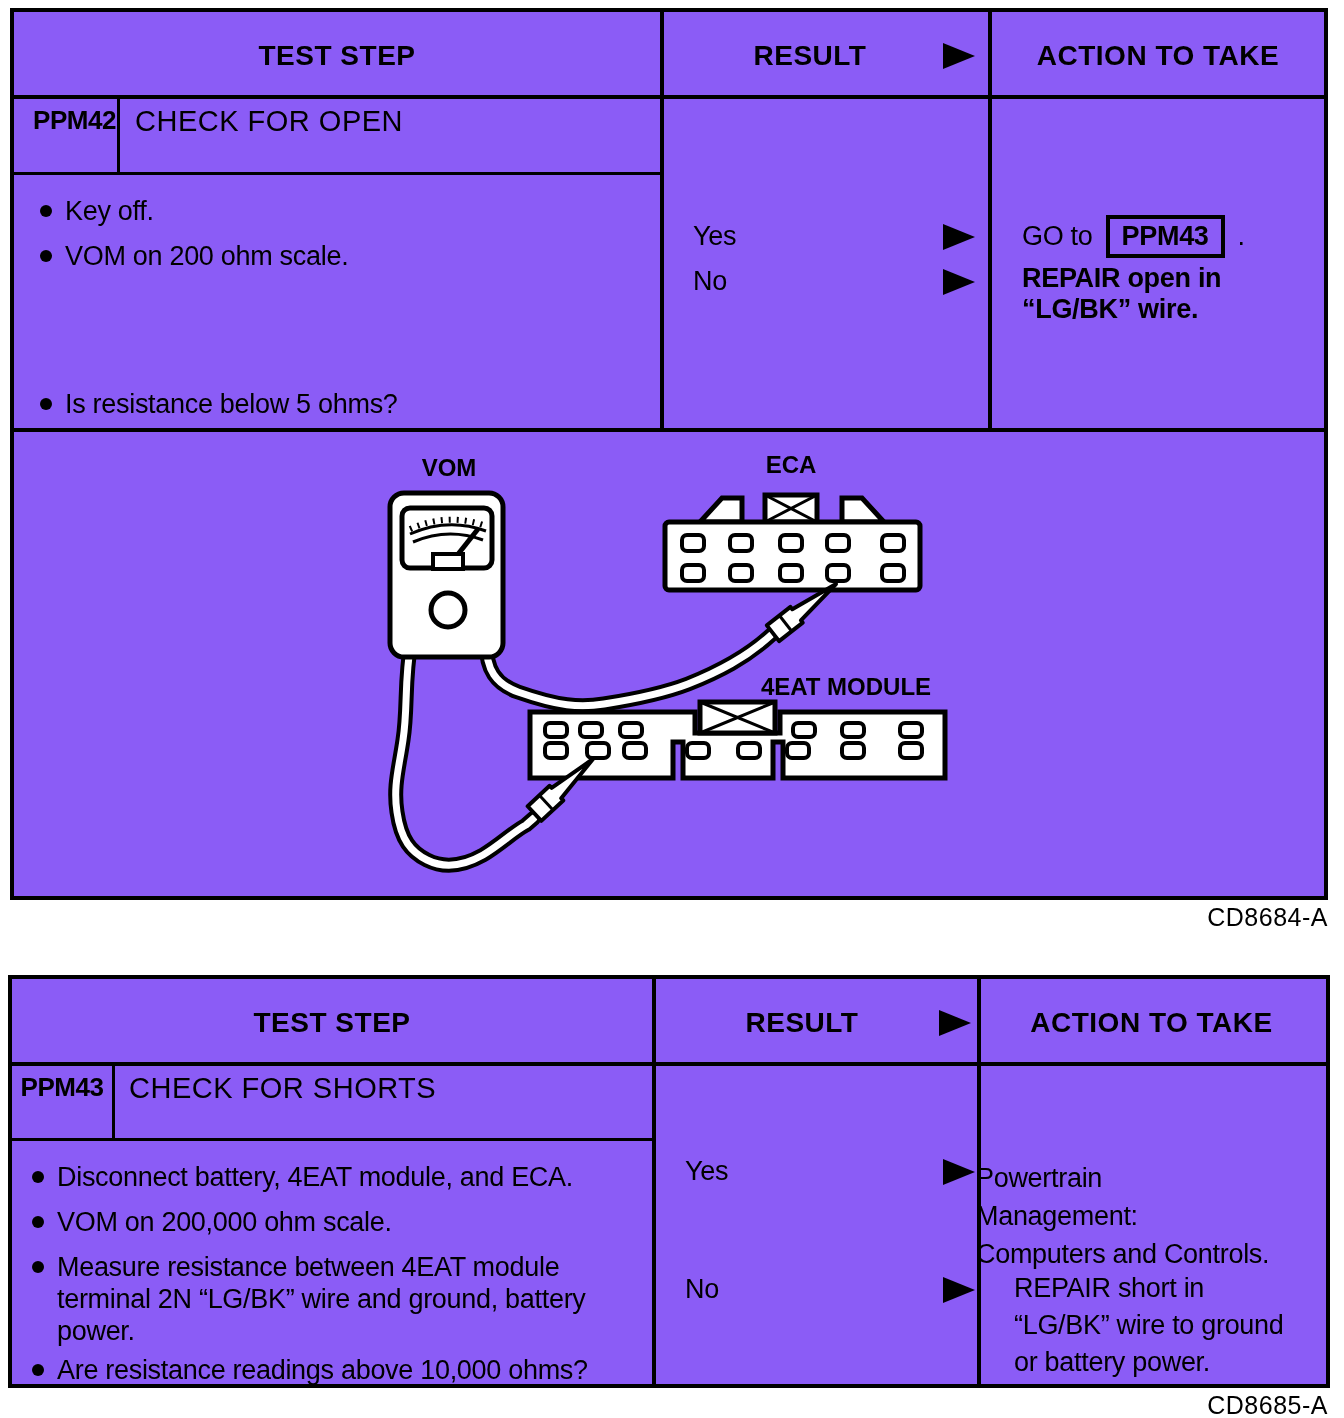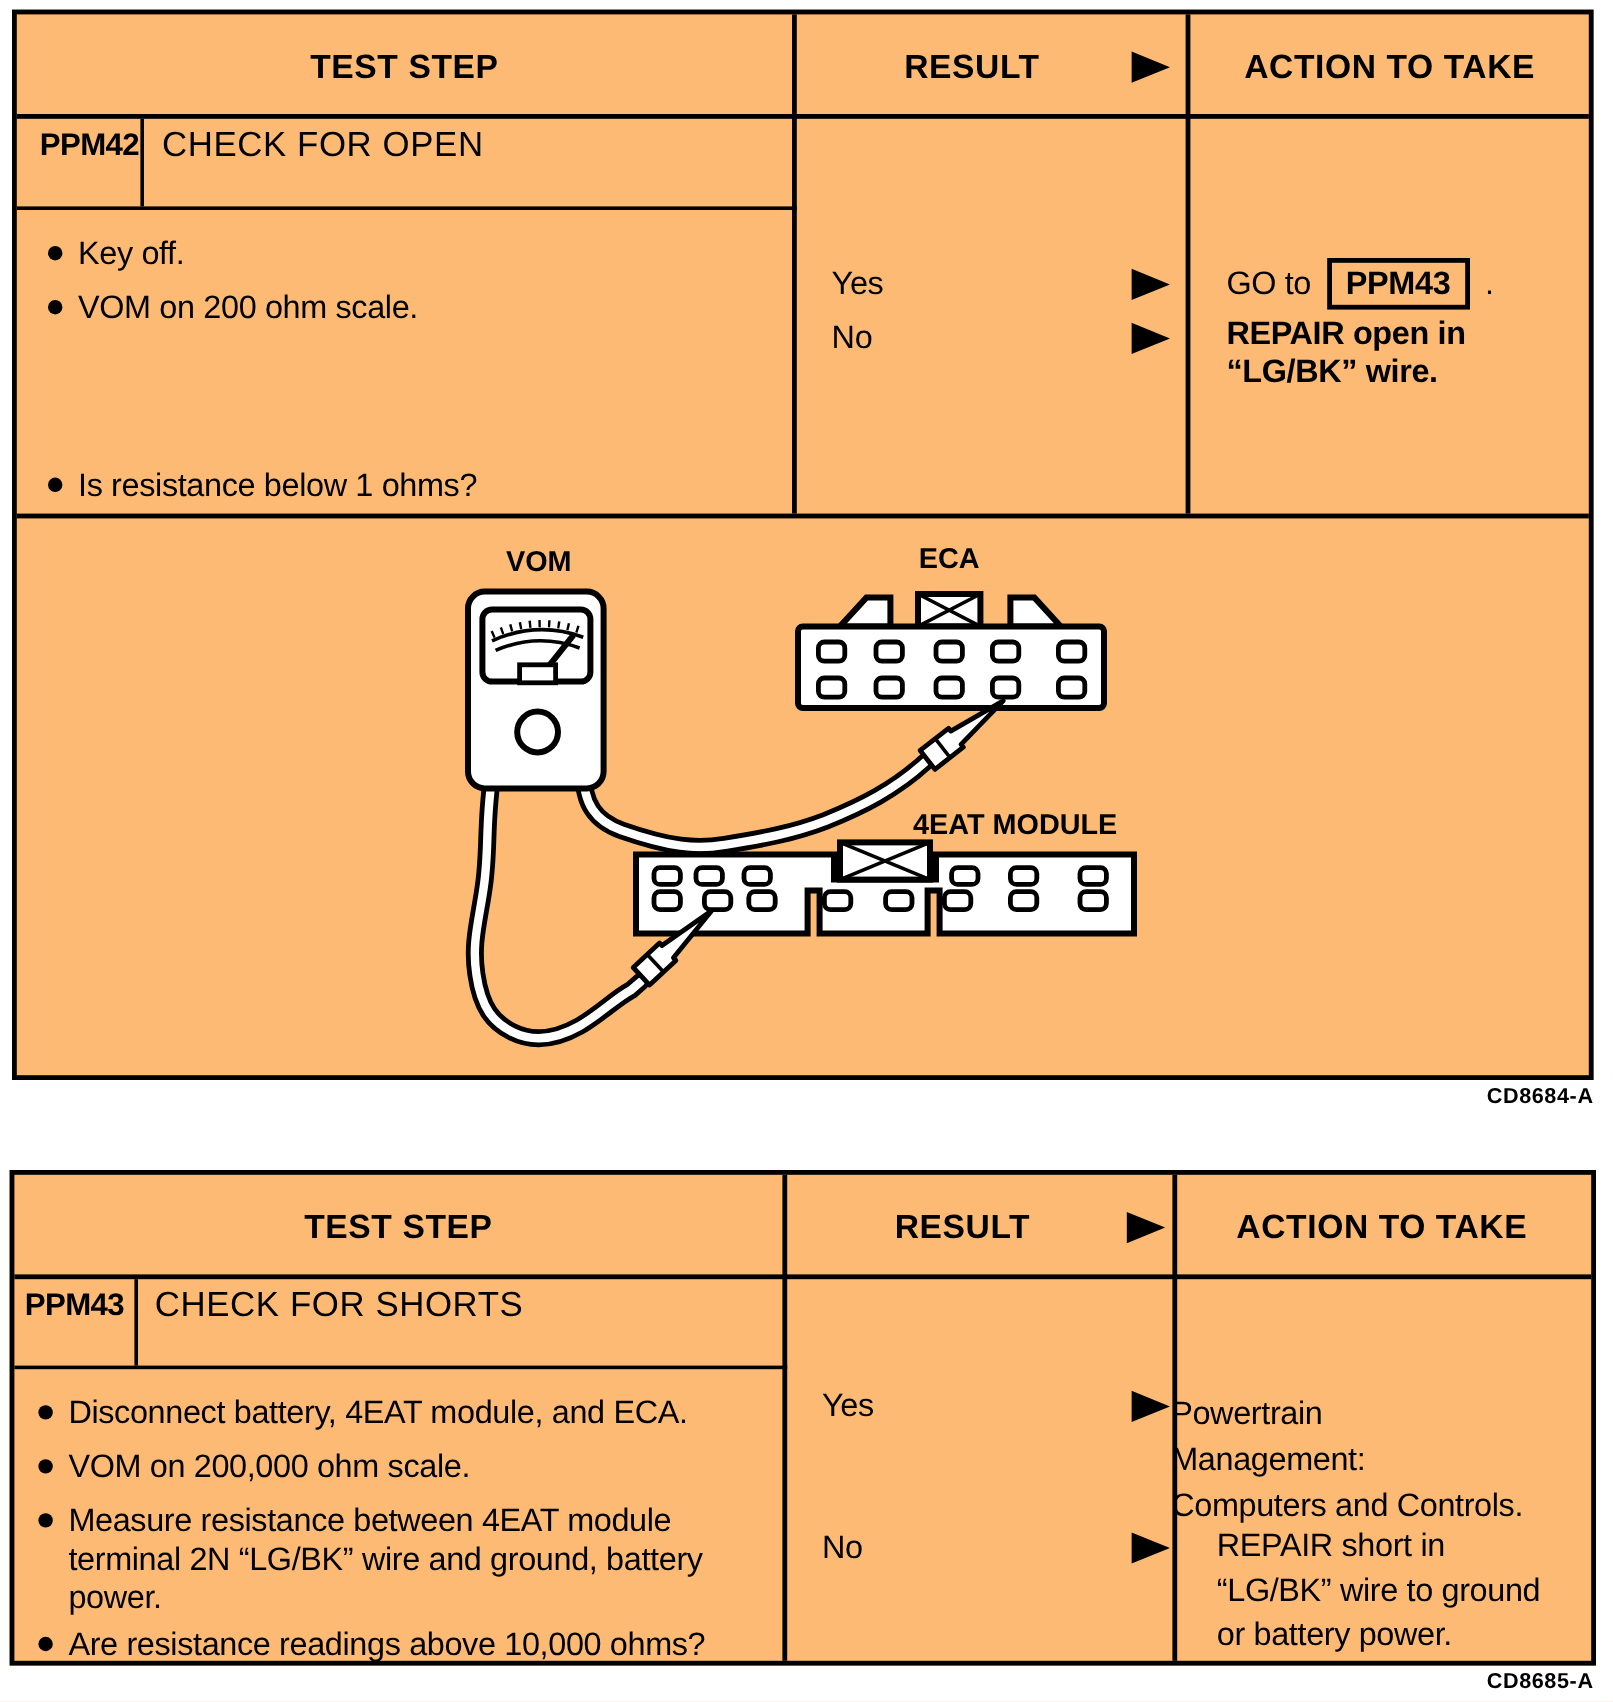--- a/index.html
+++ b/index.html
@@ -1,21 +1,21 @@
 <!DOCTYPE html>
 <html><head>
 <meta charset="utf-8">
 <style>
   html,body { margin:0; padding:0; background:#fff; }
   #page {
     position:relative; width:1344px; height:1418px; background:#ffffff;
     font-family:"Liberation Sans", sans-serif; color:#000;
   }
   
-  .ttable { position:absolute; border:4px solid #000; background:#fdba74; }
+  .ttable { position:absolute; border:4px solid #000; background:#8b5cf6; }
   #t1 { left:10px; top:8px;   width:1310px; height:884px; }
   #t2 { left:8px;  top:975px; width:1314px; height:405px; }
   .line { position:absolute; background:#000; }
   
   .hcell { position:absolute; font-size:28px; font-weight:bold; letter-spacing:0.5px; text-align:center; }
   .stepid { position:absolute; font-size:26px; font-weight:bold; letter-spacing:-0.5px; text-align:center; }
   .steptitle { position:absolute; font-size:29px; letter-spacing:0.5px;text-align:right; }
   .bullet {
     position:absolute; width:545px; padding-left:29px;
     font-size:27px; line-height:32px; letter-spacing:-0.3px;
@@ -27,21 +27,21 @@
   .resword { position:absolute; font-size:27px; letter-spacing:-0.3px; }
   .arrow {
     position:absolute; width:0; height:0;
     border-top:13px solid transparent; border-bottom:13px solid transparent;
     border-left:32px solid #000;
   }
   .goline { position:absolute; display:flex; align-items:center; gap:13px; font-size:27px; letter-spacing:-0.3px; }
   .refbox { border:4px solid #000; padding:2px 12px; font-weight:bold; font-size:27px; }
   .actblock { position:absolute; font-size:27px; letter-spacing:-0.3px; }
   .actline { white-space:nowrap; }
-  .caption { position:absolute; font-size:18px; font-weight:bold; letter-spacing:0.5px; }
+  .caption { position:absolute; font-size:25px; font-weight:normal; letter-spacing:0.5px; }
   svg text { font-family:"Liberation Sans", sans-serif; font-weight:bold; font-size:24px; }
 </style>
 </head>
 <body>
 
 <div id="page">
 
   <section class="ttable" id="t1">
 
     <div class="line" style="left:0; top:83px; width:100%; height:4px;"></div>
@@ -54,21 +54,21 @@
     <div class="hcell" style="left:0; width:646px; top:28px;">TEST STEP</div>
     <div class="hcell" style="left:646px; width:300px; top:28px;">RESULT</div>
     <div class="arrow" style="left:929px; top:31px;"></div>
     <div class="hcell" style="left:978px; width:332px; top:28px;">ACTION TO TAKE</div>
 
     <div class="stepid" style="left:0; width:121px; top:93px;">PPM42</div>
     <div class="steptitle" style="left:121px; top:93px;">CHECK FOR OPEN</div>
 
     <div class="bullet" style="left:22px; top:183px;">Key off.</div>
     <div class="bullet" style="left:22px; top:228px;">VOM on 200 ohm scale.</div>
-    <div class="bullet" style="left:22px; top:376px;">Is resistance below 1 ohms?</div>
+    <div class="bullet" style="left:22px; top:376px;">Is resistance below 5 ohms?</div>
 
     <div class="resword" style="left:679px; top:209px;">Yes</div>
     <div class="arrow" style="left:929px; top:212px;"></div>
     <div class="resword" style="left:679px; top:254px;">No</div>
     <div class="arrow" style="left:929px; top:257px;"></div>
 
     <div class="goline" style="left:1008px; top:203px;">
       <span>GO to</span>
       <span class="refbox">PPM43</span>
       <span>.</span>

